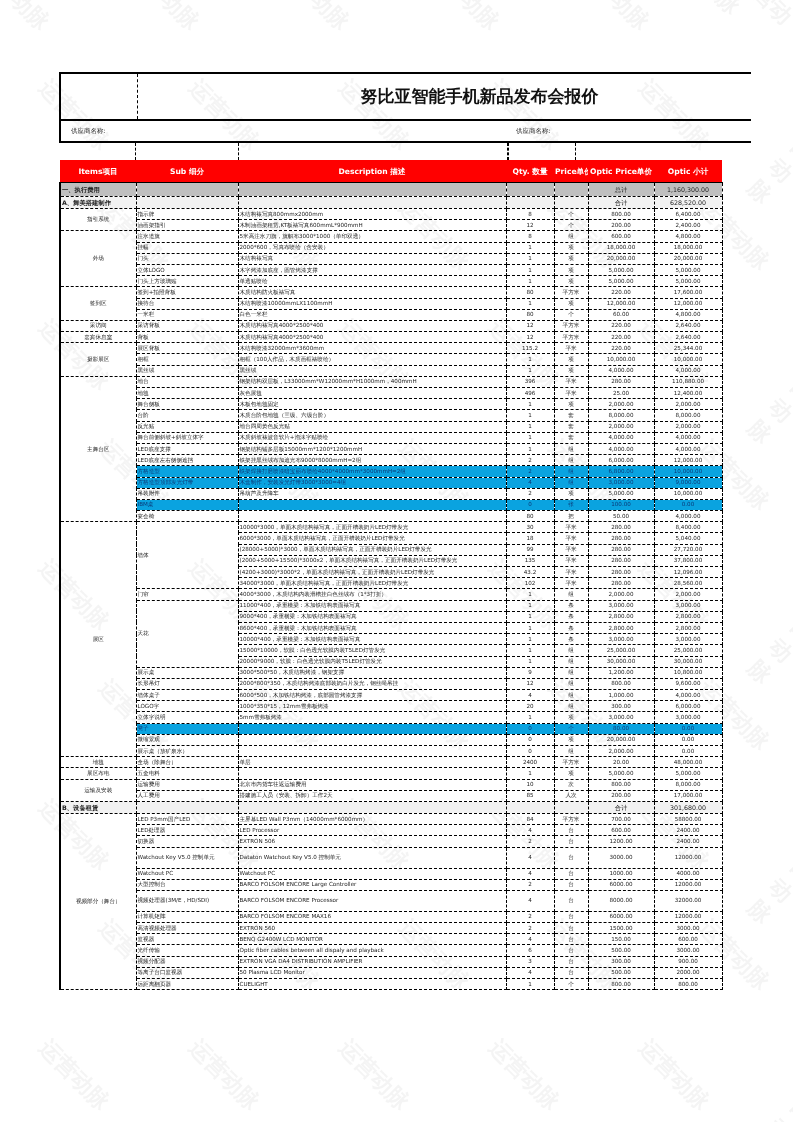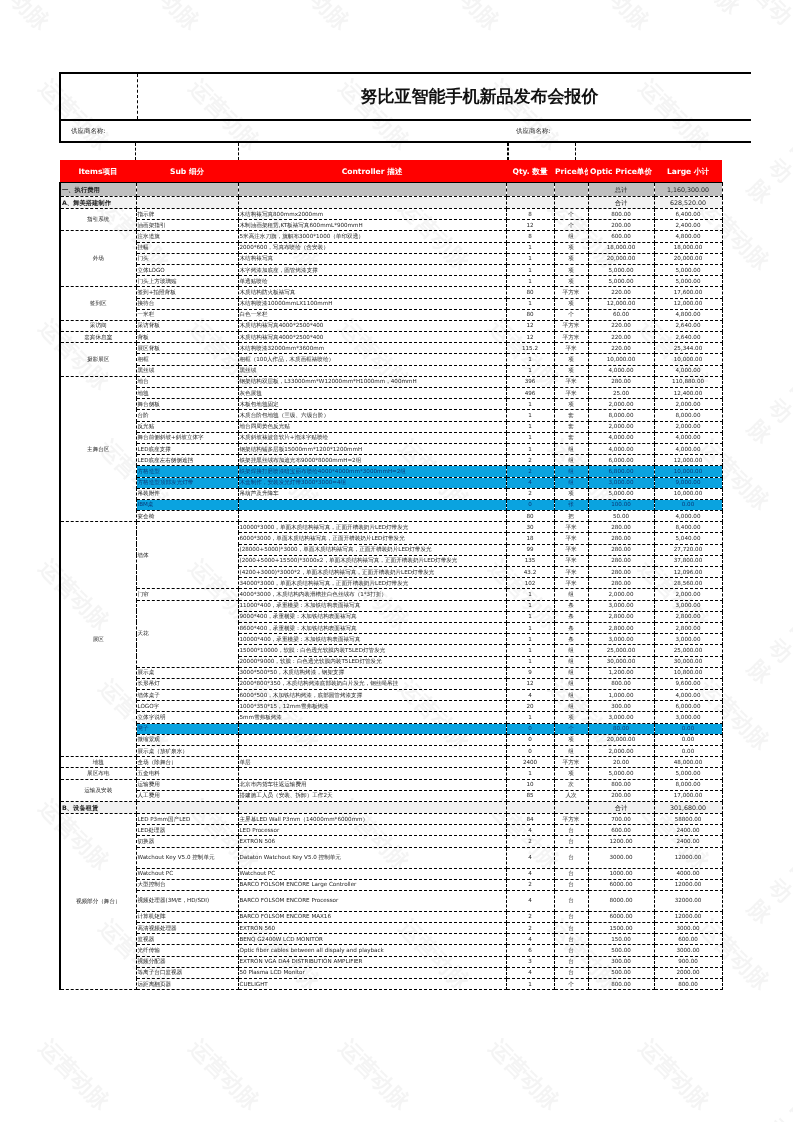--- a/index.html
+++ b/index.html
@@ -113,25 +113,25 @@
         <col style="width:268px">
       <col style="width:48px">
         <col style="width:34px">
         <col style="width:66px">
         <col style="width:68px">
     </colgroup>
     <thead>
       <tr>
         <td>Items项目</td>
         <td>Sub 细分</td>
-        <td>Controller 描述</td>
+        <td>Description 描述</td>
         <td>Qty. 数量</td>
         <td>Price单价</td>
         <td>Optic Price单价</td>
-        <td>Large 小计</td>
+        <td>Optic 小计</td>
       </tr>
     </thead>
     <tbody id="tbody">
       <tr class="total">
         <td class="first-col">一、执行费用</td>
         <td></td>
           <td></td>
           <td></td>
           <td></td>
         <td class="c num">总计</td>

